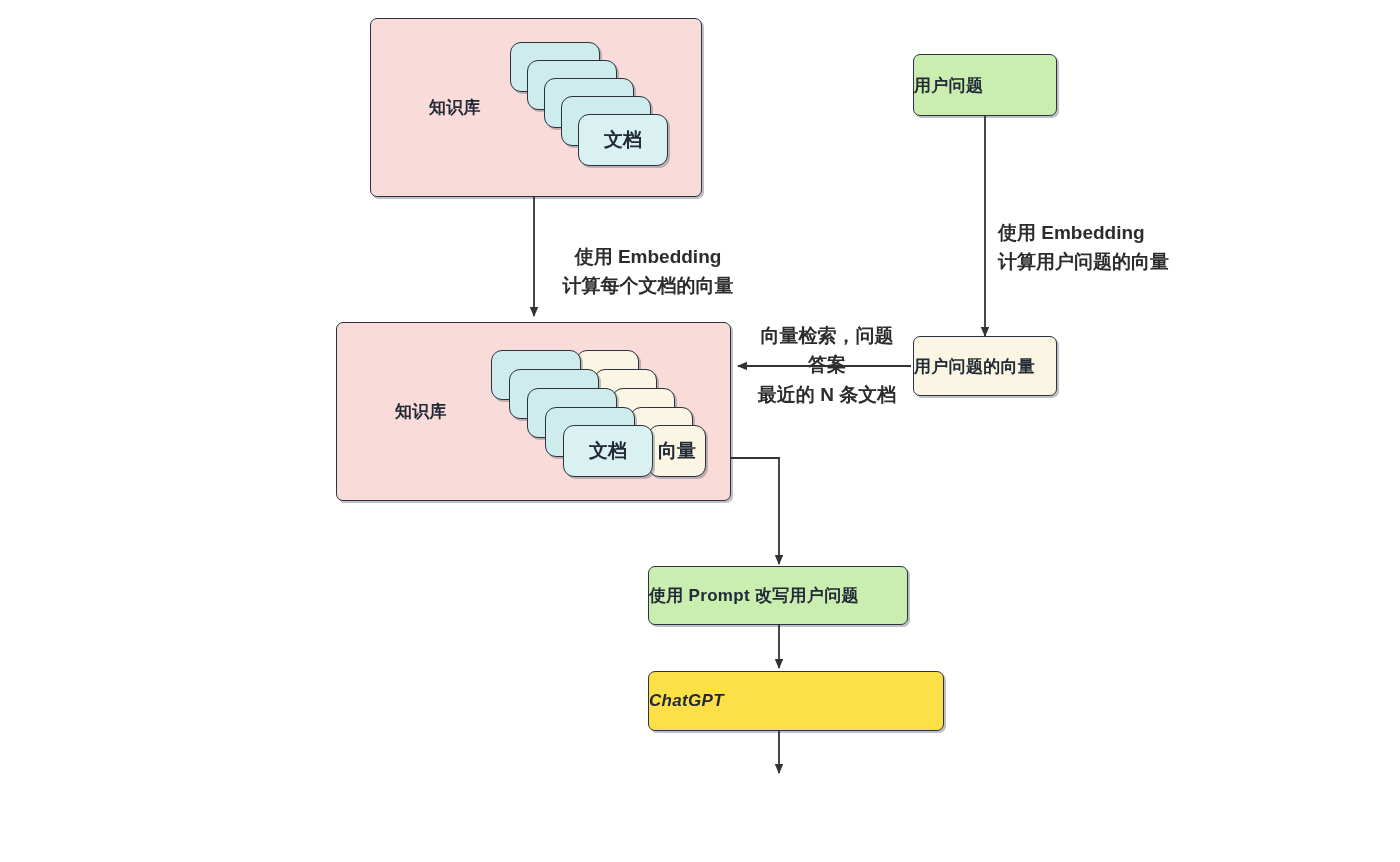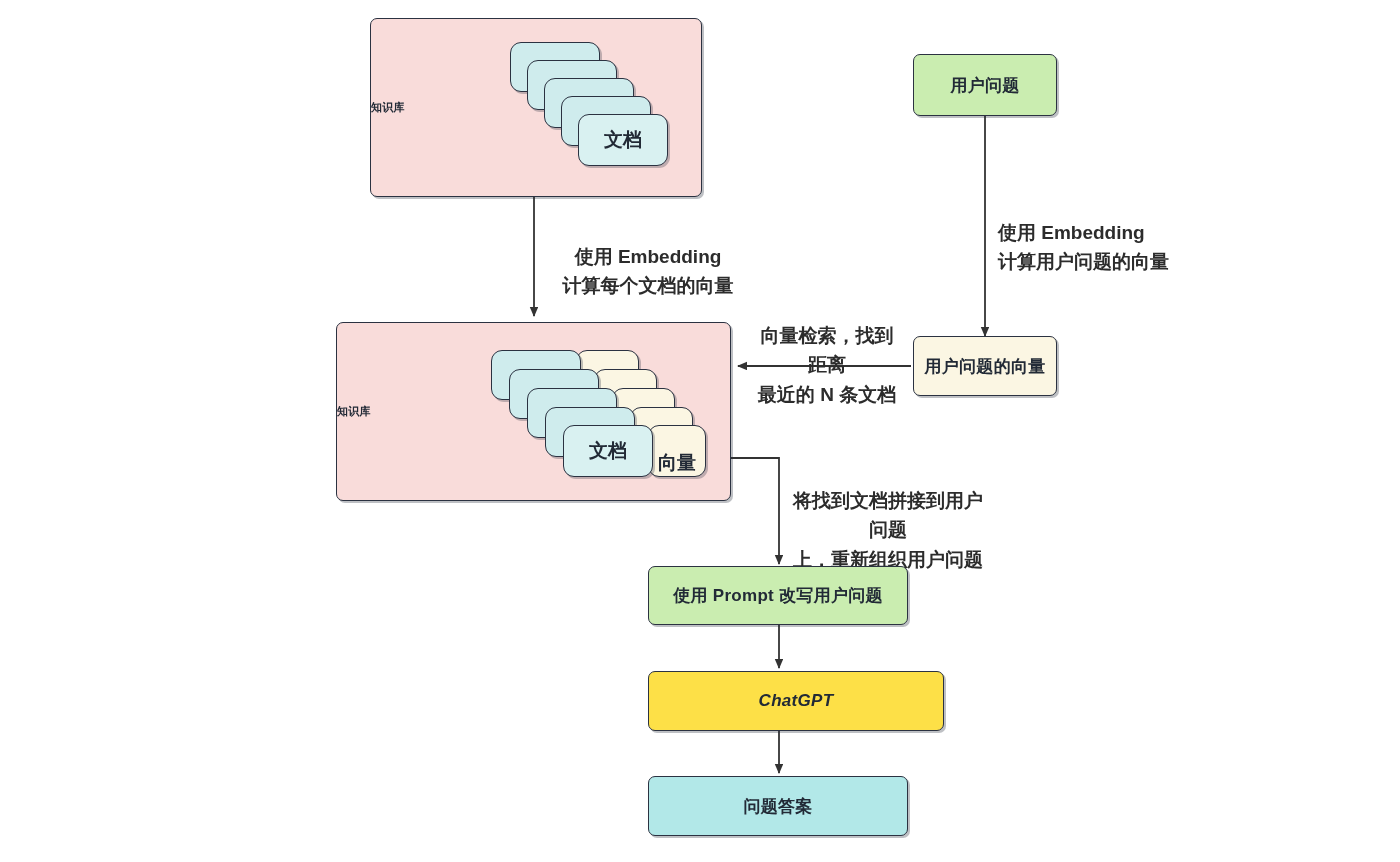--- a/index.html
+++ b/index.html
@@ -26,31 +26,31 @@
     height: 862px;
     pointer-events: none;
   }
   .node {
     position: absolute;
     box-sizing: border-box;
     border: 1.6px solid #2b3241;
     border-radius: 7px;
     display: flex;
     align-items: center;
-    justify-content: center;
     text-align: center;
     color: #222a36;
     font-weight: 700;
     letter-spacing: 0.3px;
     box-shadow: 2px 2px 0 rgba(40,46,60,0.30);
   }
   .kb {
     justify-content: flex-start;
     align-items: center;
-    font-size: 11px;
+    padding-left: 58px;
+    font-size: 17px;
     z-index: 1;
   }
   .card {
     position: absolute;
     box-sizing: border-box;
     border: 1.6px solid #2b3241;
     border-radius: 11px;
     display: flex;
     align-items: center;
     justify-content: center;
@@ -117,58 +117,53 @@
   <div class="node big-node" style="left:913px; top:54px; width:144px; height:62px; background:#caedb0; z-index:2;">
     <span class="node-label">用户问题</span>
   </div>
 
   <div class="edge-label" style="left:548px; top:242px; width:200px;">使用 Embedding
 计算每个文档的向量</div>
 
   <div class="edge-label" style="left:998px; top:218px; width:180px; text-align:left;">使用 Embedding
 计算用户问题的向量</div>
 
-  <div class="edge-label" style="left:752px; top:321px; width:150px;">向量检索，找到距离
+  <div class="edge-label" style="left:752px; top:321px; width:150px;">向量检索，问题答案
 最近的 N 条文档</div>
 
-  <div class="edge-label" style="left:788px; top:486px; width:200px;">将找到文档拼接到用户问题
-上，重新组织用户问题</div>
 
   <div class="node kb" style="left:336px; top:322px; width:395px; height:179px; background:#f9dcda; z-index:2;">
     <span class="node-label">知识库</span>
   </div>
 
   <div class="card vec-card" style="left:576px; top:350px; width:63px; height:50px; background:#fbf6e3; z-index:3;"></div>
   <div class="card doc-card" style="left:491px; top:350px; width:90px; height:50px; background:#cfeced; z-index:4;"></div>
 
   <div class="card vec-card" style="left:594px; top:369px; width:63px; height:50px; background:#fbf6e3; z-index:5;"></div>
   <div class="card doc-card" style="left:509px; top:369px; width:90px; height:50px; background:#cfeced; z-index:6;"></div>
 
   <div class="card vec-card" style="left:612px; top:388px; width:63px; height:50px; background:#fbf6e3; z-index:7;"></div>
   <div class="card doc-card" style="left:527px; top:388px; width:90px; height:50px; background:#cfeced; z-index:8;"></div>
 
   <div class="card vec-card" style="left:630px; top:407px; width:63px; height:50px; background:#fbf6e3; z-index:9;"></div>
   <div class="card doc-card" style="left:545px; top:407px; width:90px; height:50px; background:#cfeced; z-index:10;"></div>
 
-  <div class="card vec-card" style="left:648px; top:425px; width:58px; height:52px; background:#fbf6e3; z-index:11;align-items:flex-end;">
+  <div class="card vec-card" style="left:648px; top:425px; width:58px; height:52px; background:#fbf6e3; z-index:11;">
     <span class="node-label">向量</span>
   </div>
   <div class="card doc-card" style="left:563px; top:425px; width:90px; height:52px; background:#d9f1f1; z-index:12;">
     <span class="node-label">文档</span>
   </div>
 
   <div class="node big-node" style="left:913px; top:336px; width:144px; height:60px; background:#fbf6e3; z-index:2;">
     <span class="node-label">用户问题的向量</span>
   </div>
 
   <div class="node big-node" style="left:648px; top:566px; width:260px; height:59px; background:#caedb0; z-index:2;">
     <span class="node-label">使用 Prompt 改写用户问题</span>
   </div>
 
   <div class="node big-node" style="left:648px; top:671px; width:296px; height:60px; background:#fde047; z-index:2;font-style:italic;">
     <span class="node-label">ChatGPT</span>
   </div>
 
-  <div class="node big-node" style="left:648px; top:776px; width:260px; height:60px; background:#b2e8e8; z-index:2;">
-    <span class="node-label">问题答案</span>
-  </div>
 
 </div>
 
 </body></html>

